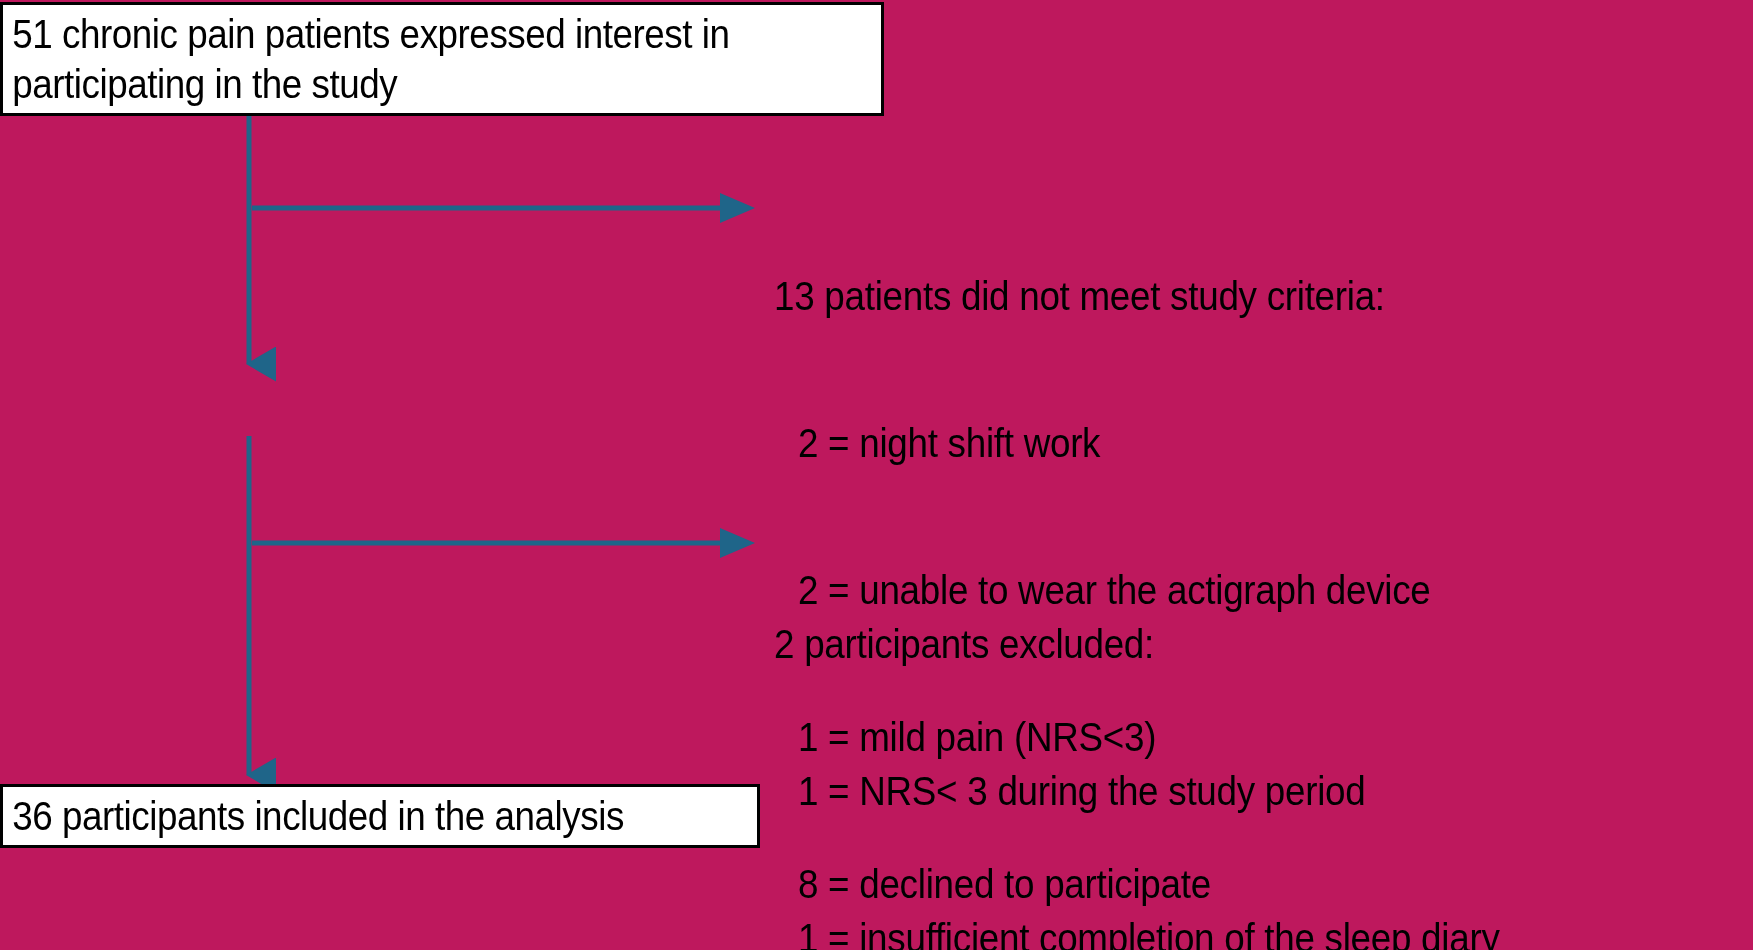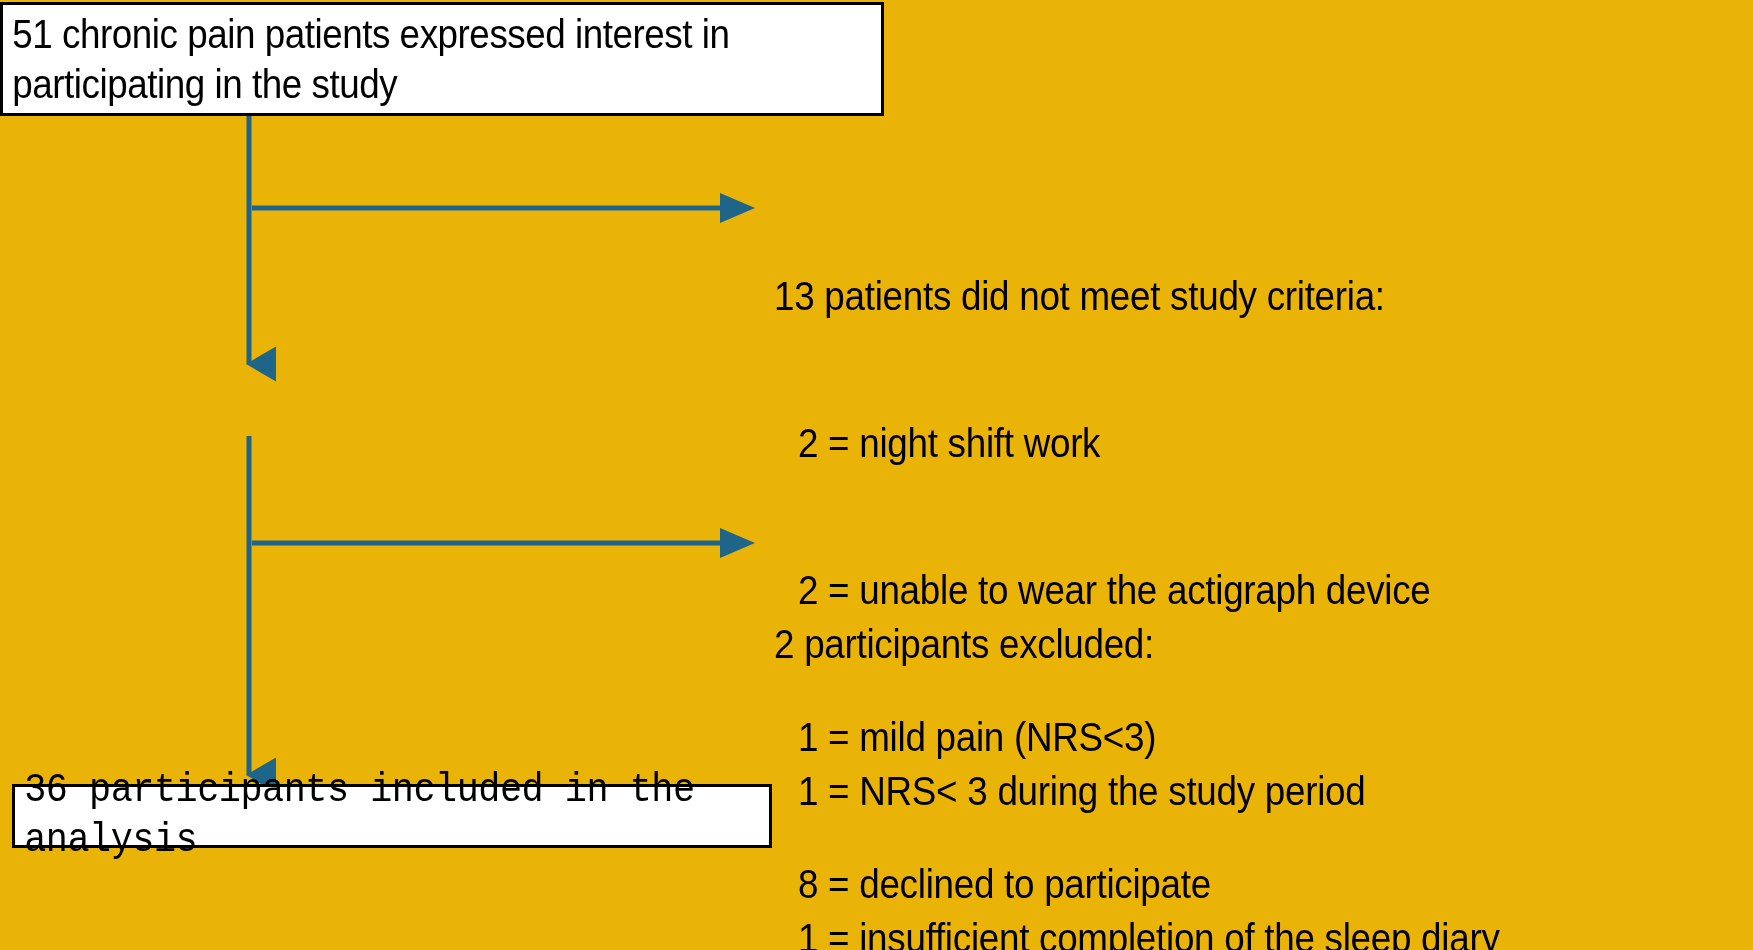--- a/index.html
+++ b/index.html
@@ -11,21 +11,21 @@
     width: 1753px;
     height: 950px;
     font-family: "Liberation Sans", sans-serif;
     color: #000000;
     overflow: hidden;
   }
   #flow-root {
     position: relative;
     width: 1753px;
     height: 950px;
-    background: #eab308;
+    background: #be185d;
   }
 
   
   .flow-box {
     position: absolute;
     box-sizing: border-box;
     background: #ffffff;
     border: 3px solid #000000;
     display: flex;
     align-items: center;
@@ -47,25 +47,24 @@
     width: 884px;
     height: 114px;
   }
   #box-enrolled-study {
     left: 0px;
     top: 374px;
     width: 636px;
     height: 62px;
   }
   #box-analysis-included {
-    left: 12px;
+    left: 0px;
     top: 784px;
     width: 760px;
     height: 64px;
-    font-family: Liberation Mono, monospace;
   }
 
   
   #arrow-layer {
     position: absolute;
     left: 0;
     top: 0;
     width: 1753px;
     height: 950px;
     pointer-events: none;

